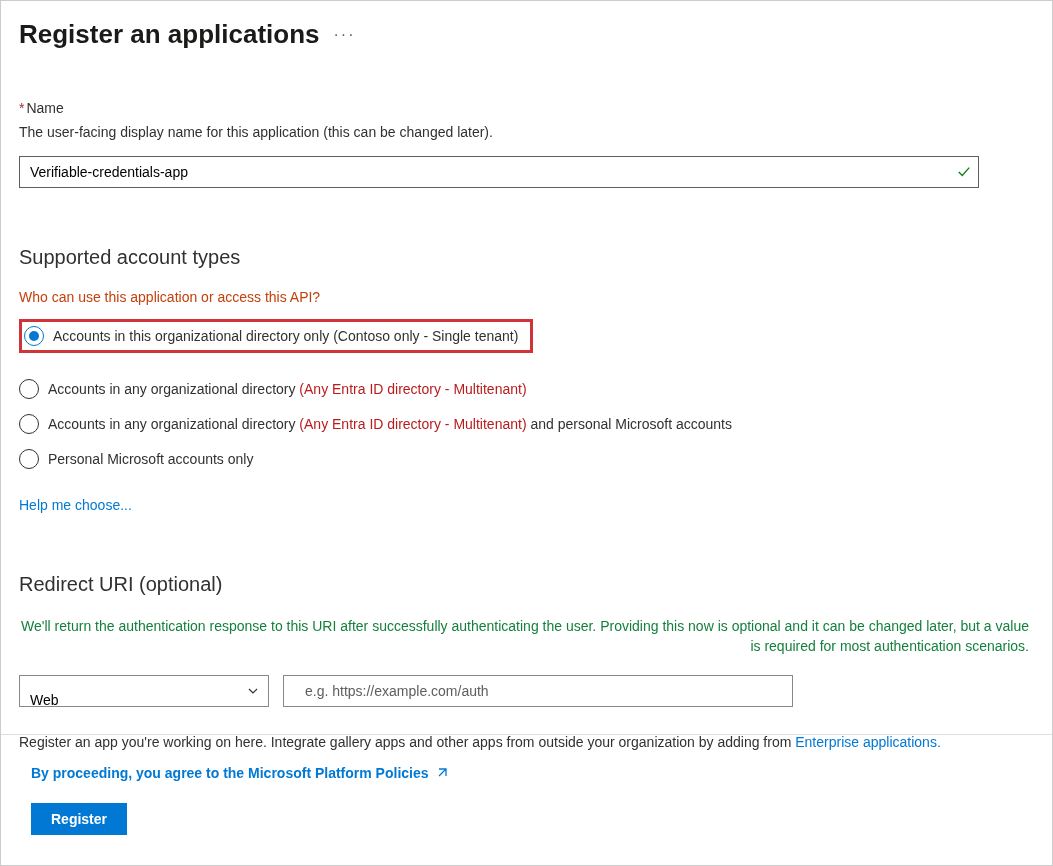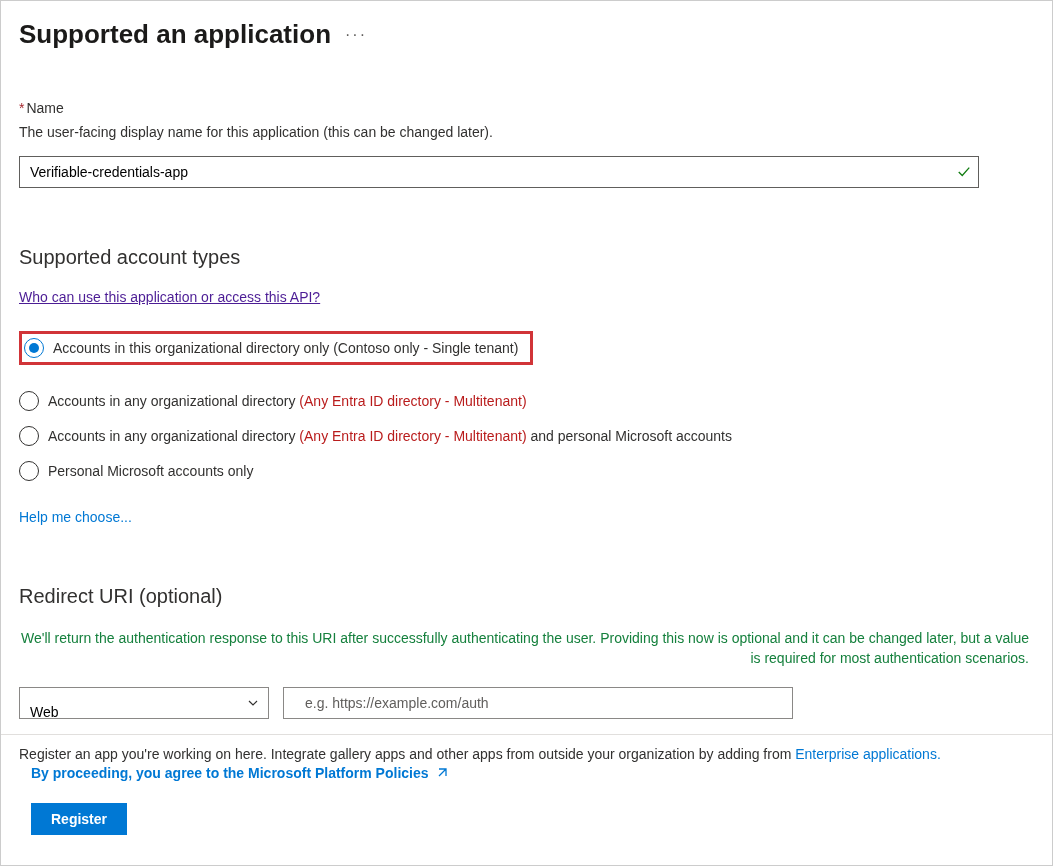--- a/index.html
+++ b/index.html
@@ -60,23 +60,22 @@
       height: 14px;
     }
     h2 {
       font-size: 20px;
       font-weight: 400;
       color: #323130;
       margin-bottom: 20px;
     }
     .section-sub {
       font-size: 14px;
-      color: #4c1d95;
-      margin-bottom: 26px;
-      text-decoration: underline;
+      color: #c2410c;
+      margin-bottom: 14px;
     }
     .radio-group { margin-bottom: 26px; }
     .radio-row {
       display: flex;
       align-items: center;
       gap: 9px;
       margin-bottom: 11px;
       font-size: 14px;
       color: #323130;
       cursor: pointer;
@@ -194,21 +193,21 @@
       cursor: pointer;
       font-family: inherit;
     }
   </style>
 </head>
 <body>
 
 
 
 <div class="header-row">
-  <h1>Supported an application</h1>
+  <h1>Register an applications</h1>
   <span class="more-icon">···</span>
 </div>
 
 <div class="field-label">
   <span class="req">*</span><span>Name</span>
 </div>
 <div class="field-desc">The user-facing display name for this application (this can be changed later).</div>
 <div class="name-input-wrap">
   <input type="text" class="name-input" value="Verifiable-credentials-app" style="">
   <svg class="check-icon" viewBox="0 0 16 16">

